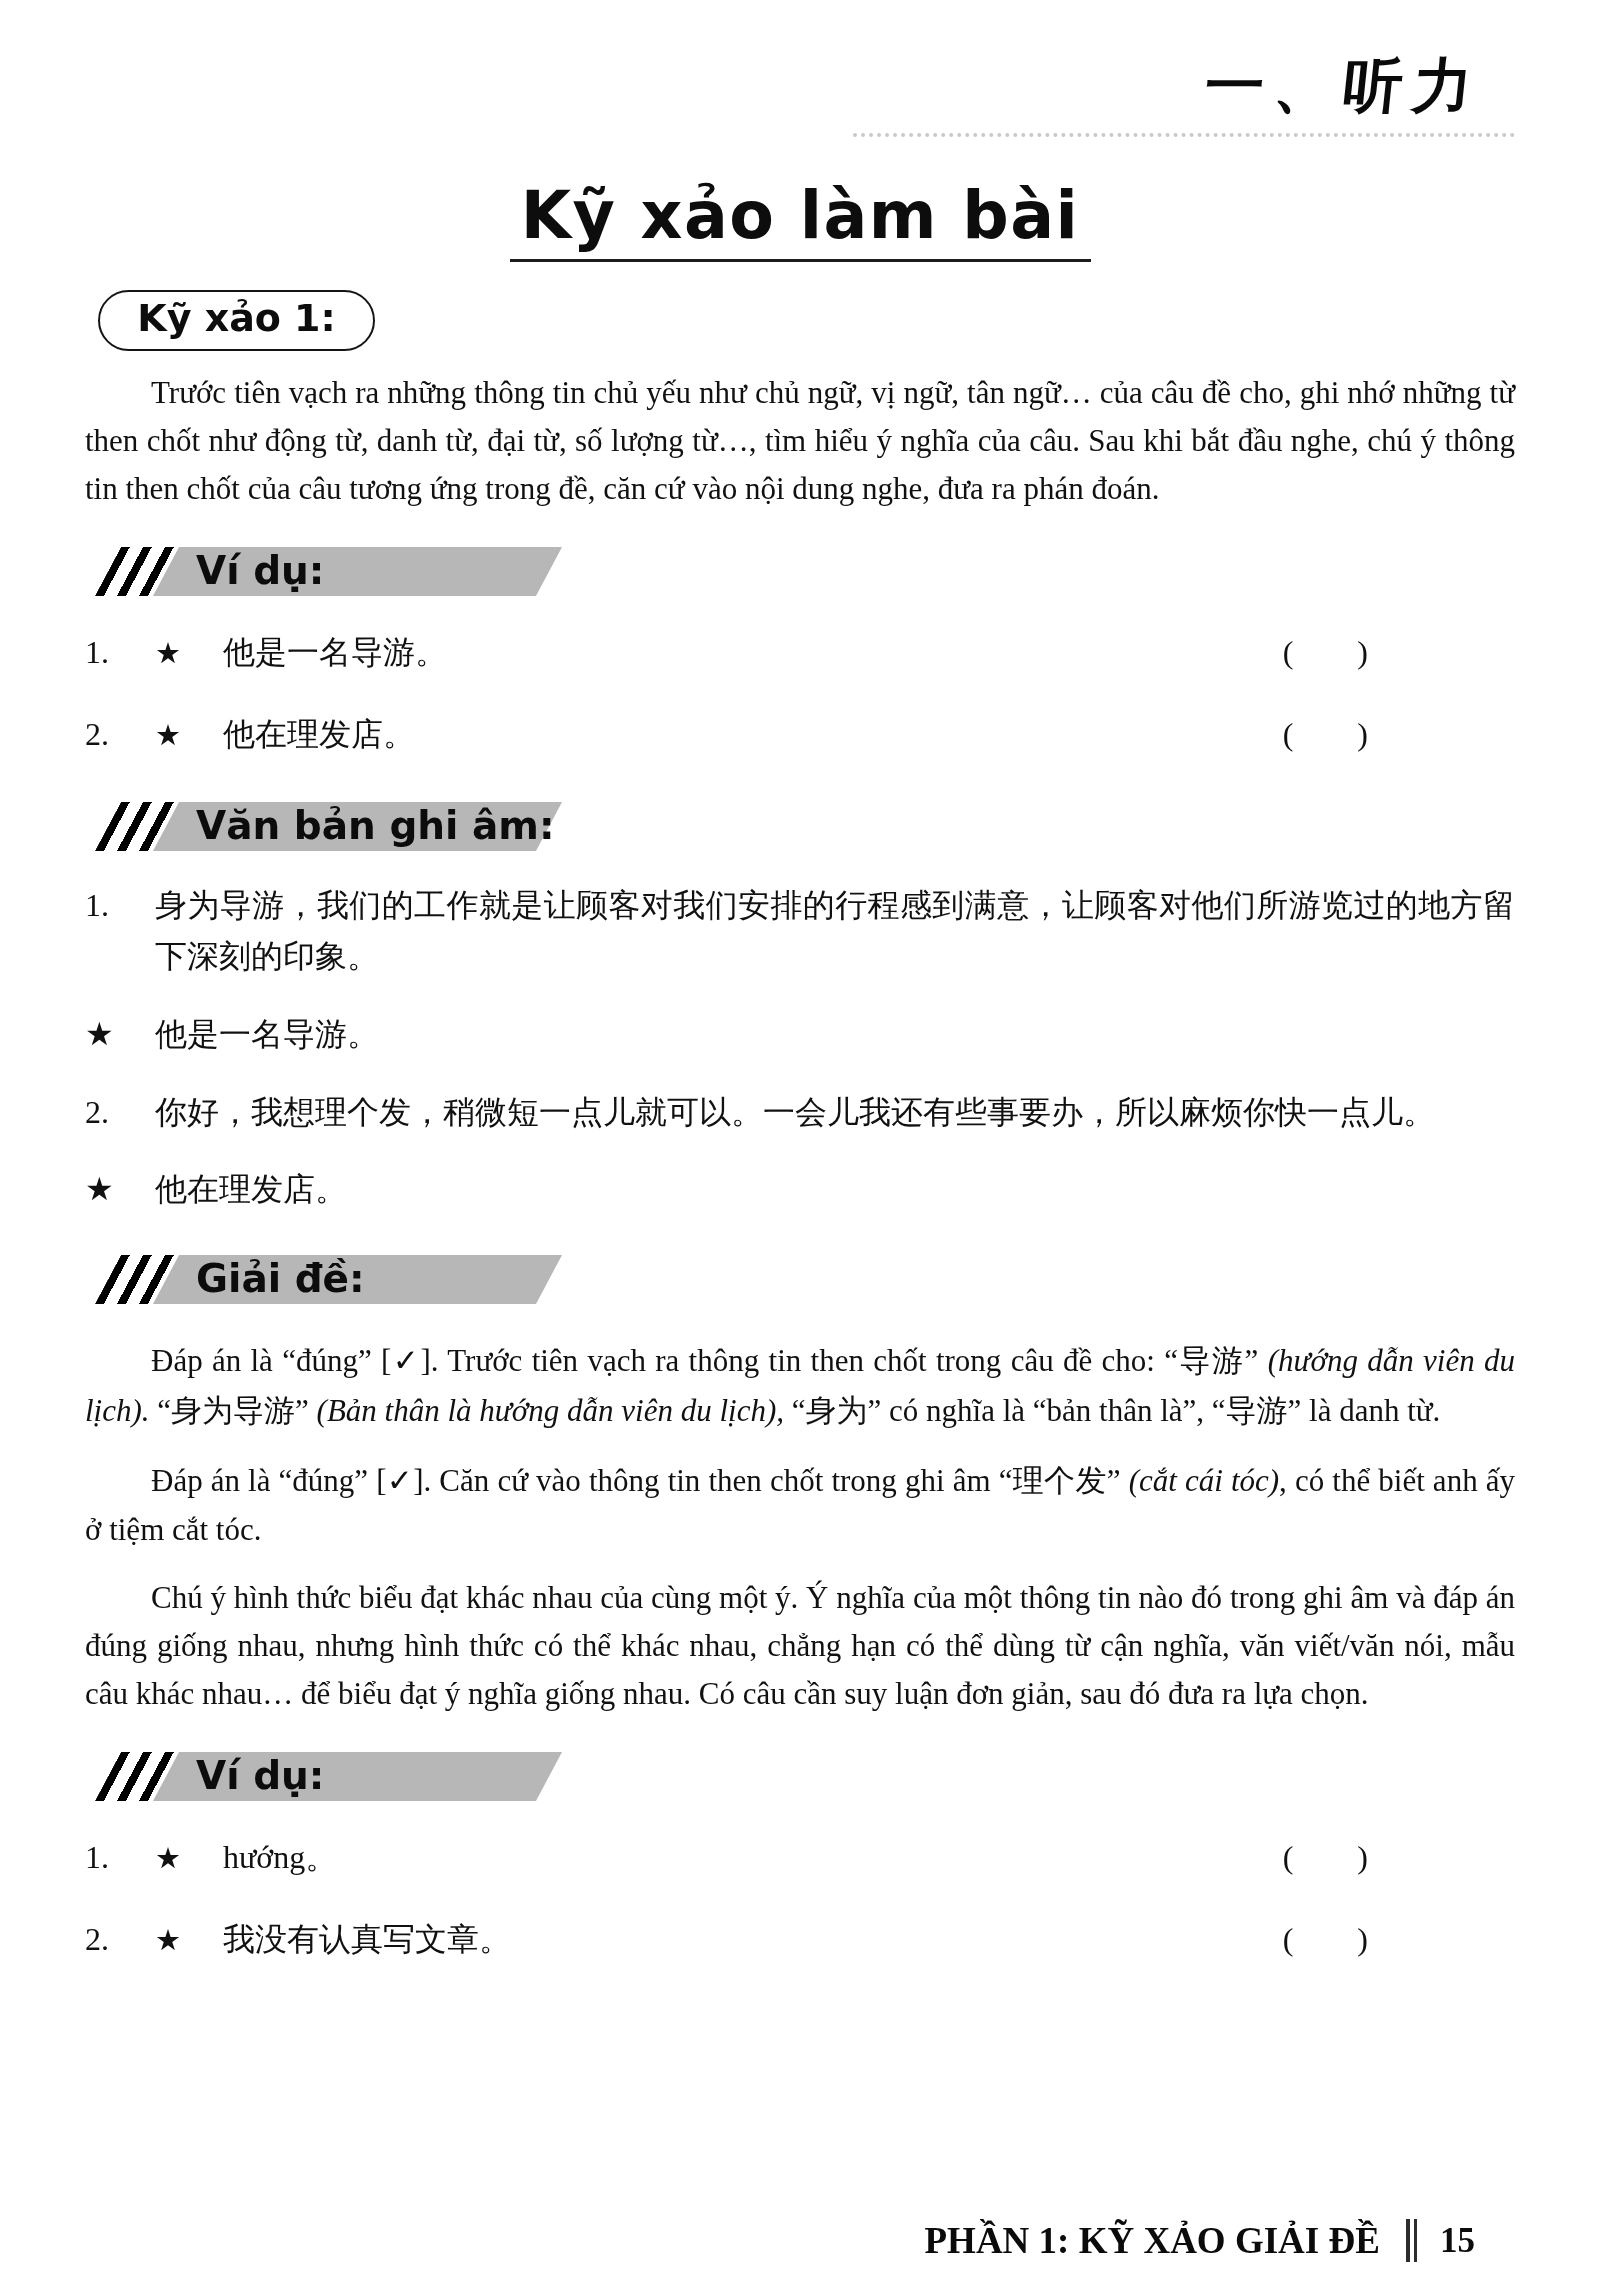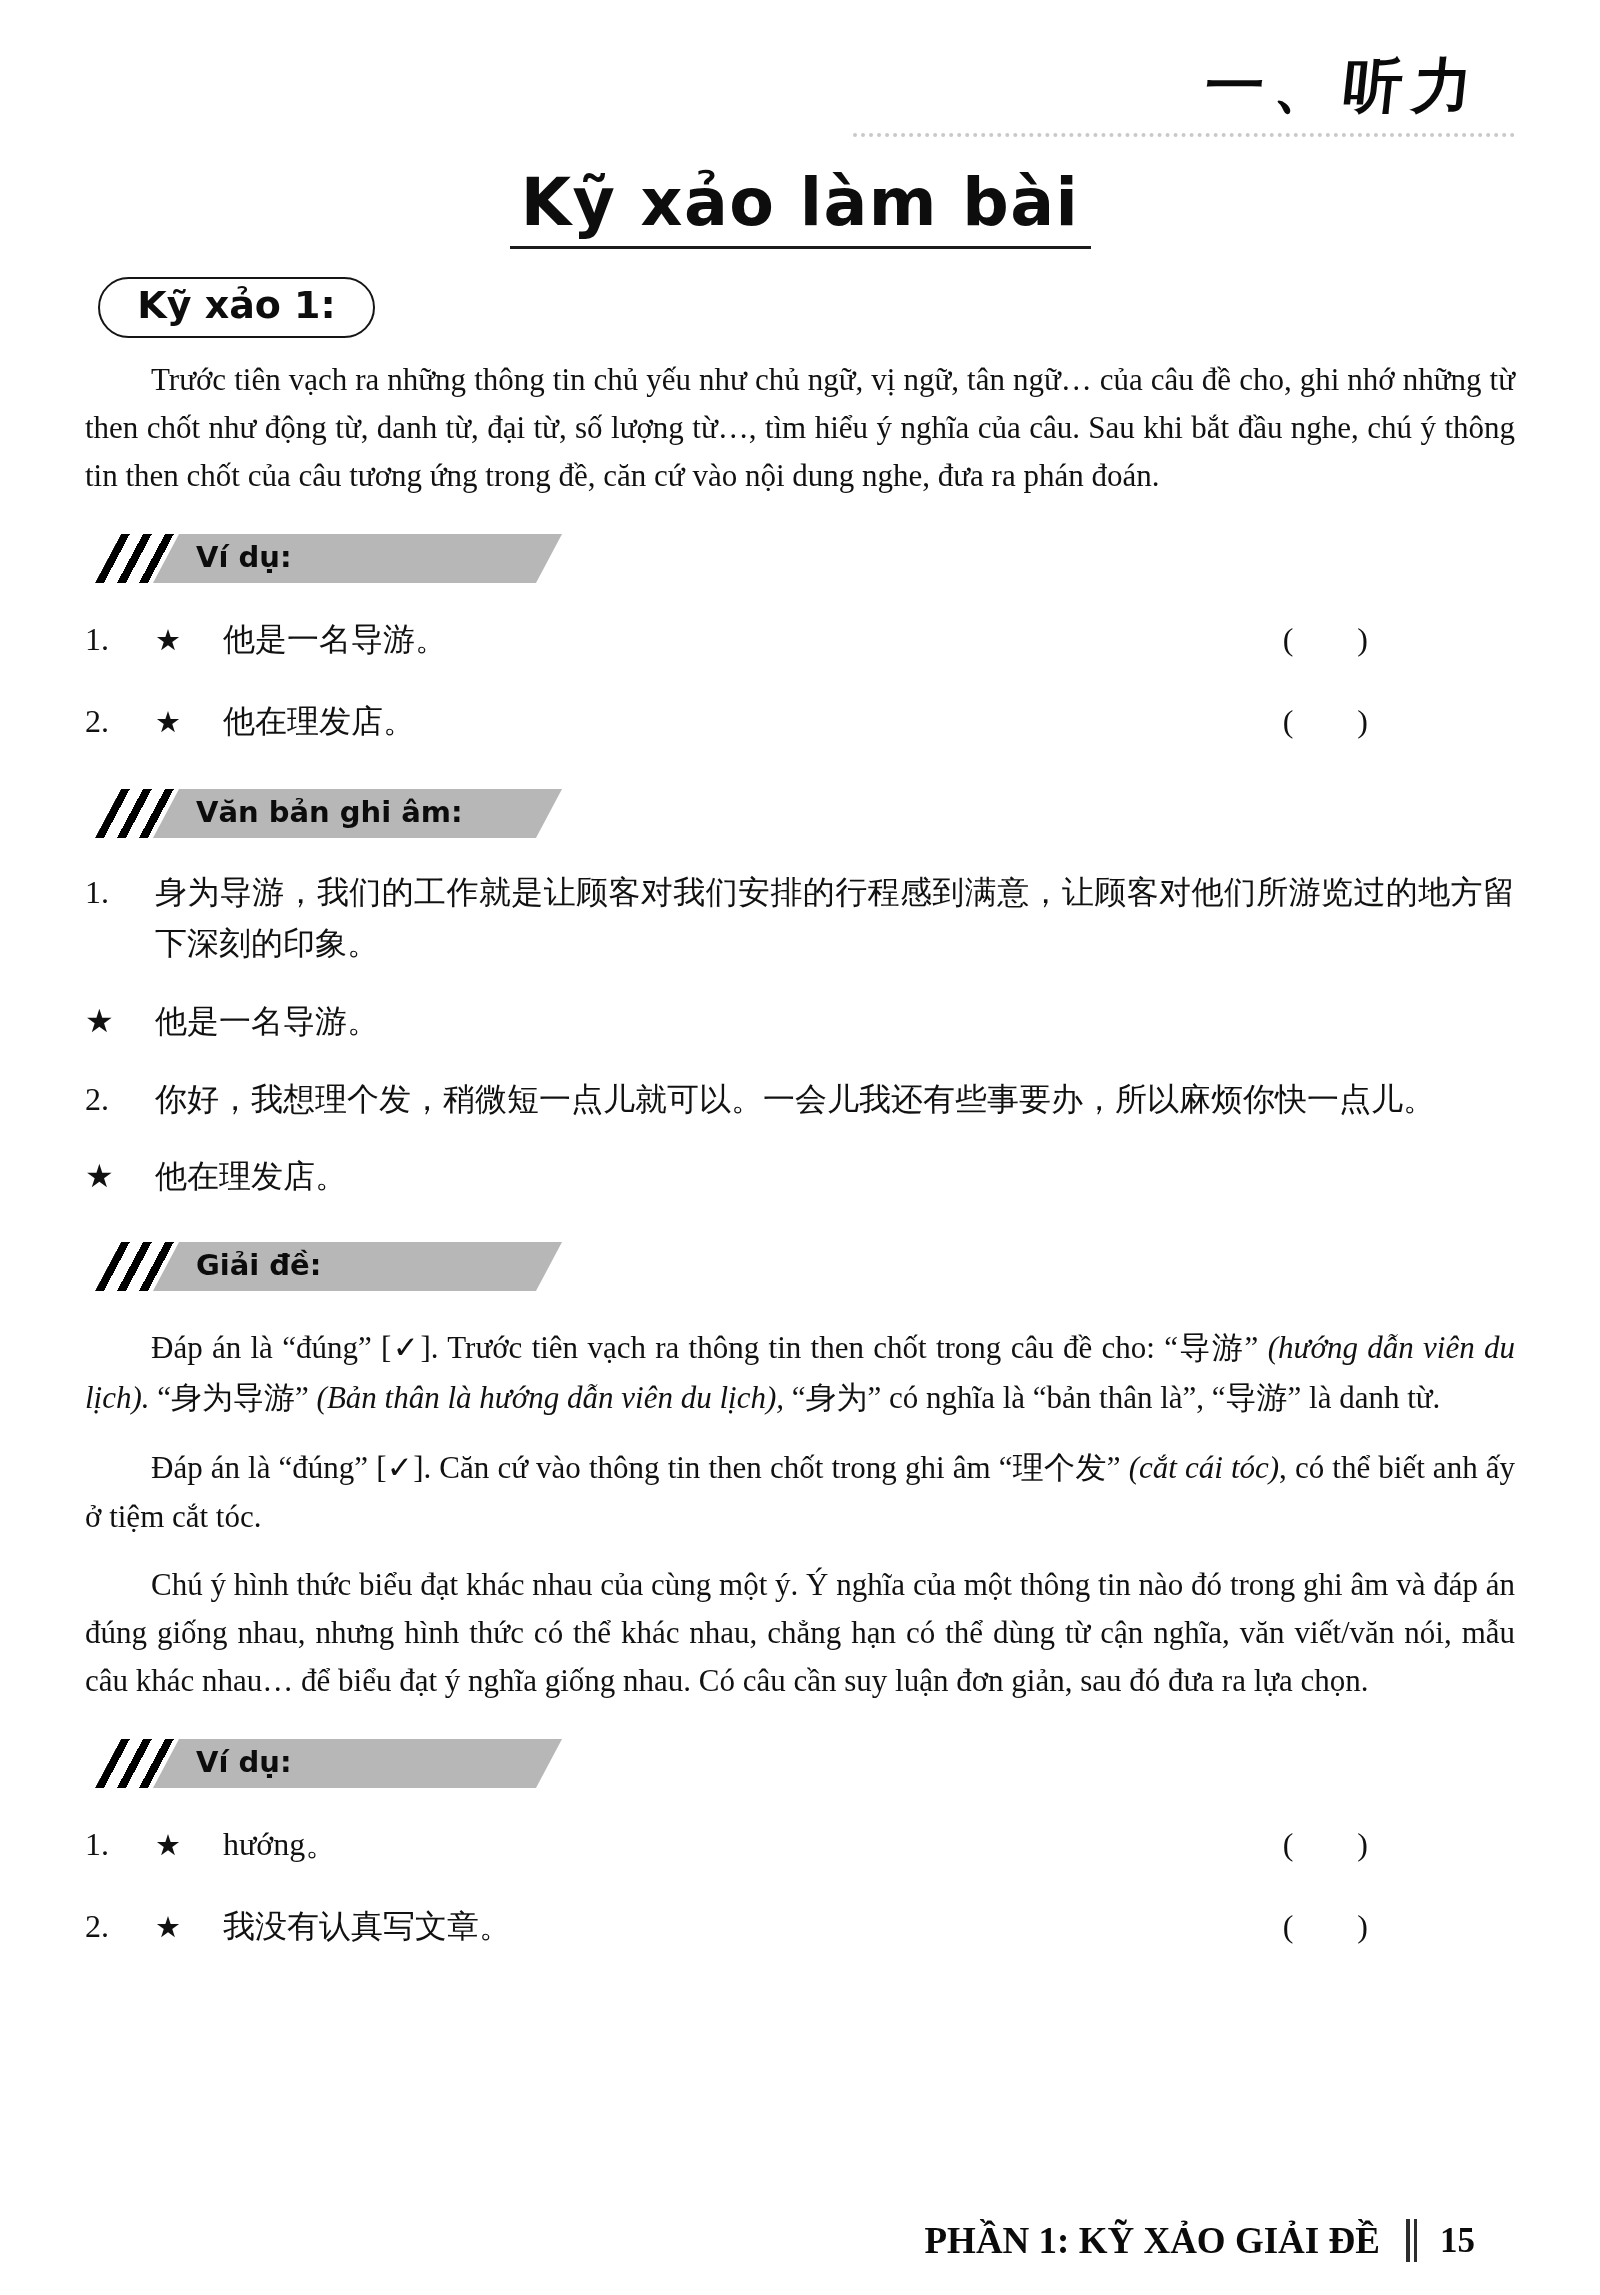--- a/index.html
+++ b/index.html
@@ -20,21 +20,21 @@
     font-family:"DejaVu Sans", sans-serif;
     font-weight:900; font-size:59px; letter-spacing:10.3px;
     transform:skewX(-6deg); color:#0a0a0a; z-index:2;
   }
   .dotted-line {
     position:absolute; right:0; top:93px; width:662px; height:0;
     border-top:4.4px dotted #c9c9c9; z-index:1;
   }
 
   
-  .title-wrap { text-align:center; margin-top:7px; flex:none; }
+  .title-wrap { text-align:center; margin-top:20px; flex:none; }
   .main-title {
     display:inline-block;
     font-family:"DejaVu Sans", sans-serif;
     font-weight:bold; font-size:65px; color:#0d0d0d; letter-spacing:1.5px;
   }
   .title-underline { width:581px; height:2.9px; background:#1c1c1c; margin:5.9px auto 0 auto; }
 
   
   .pill-row { flex:none; margin:28px 0 2.9px 13.2px; }
   .pill {
@@ -57,21 +57,21 @@
     background:#b7b7b7; transform:skewX(-28deg);
   }
   .banner-slashes {
     position:absolute; left:-5.9px; top:0; width:87px; height:100%;
     background:repeating-linear-gradient(90deg, #000 0 8.8px, transparent 8.8px 22px);
     transform:skewX(-28deg);
   }
   .banner-label {
     position:relative; z-index:2;
     font-family:"DejaVu Sans", sans-serif; font-weight:bold;
-    font-size:29px; line-height:47px; padding-left:82px; color:#0c0c0c;
+    font-size:39px; line-height:47px; padding-left:82px; color:#0c0c0c;
   }
 
   
   .ex-row { display:flex; align-items:baseline; margin:19px 0; font-size:32px; flex:none; }
   .ex-num { width:70px; flex:none; }
   .ex-star { width:68px; flex:none; font-size:29px; }
   .ex-text { flex:none; }
   .ex-answer { margin-left:auto; margin-right:147px; white-space:pre; font-size:32px; }
 
   

